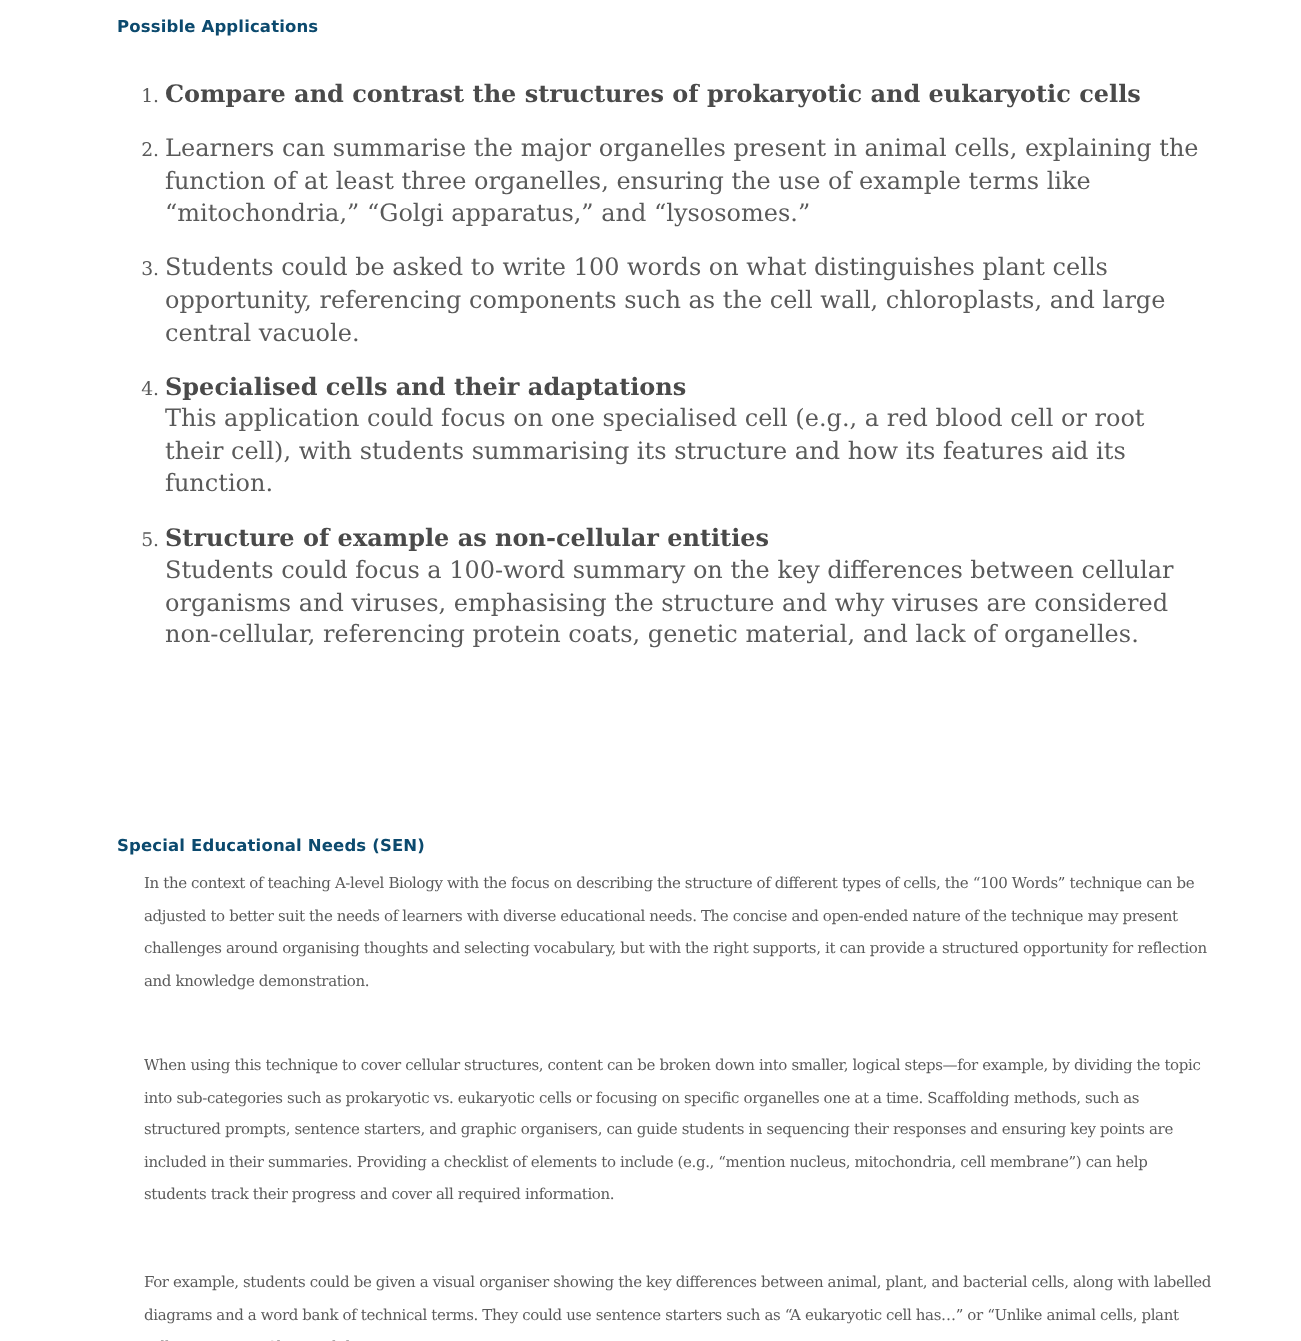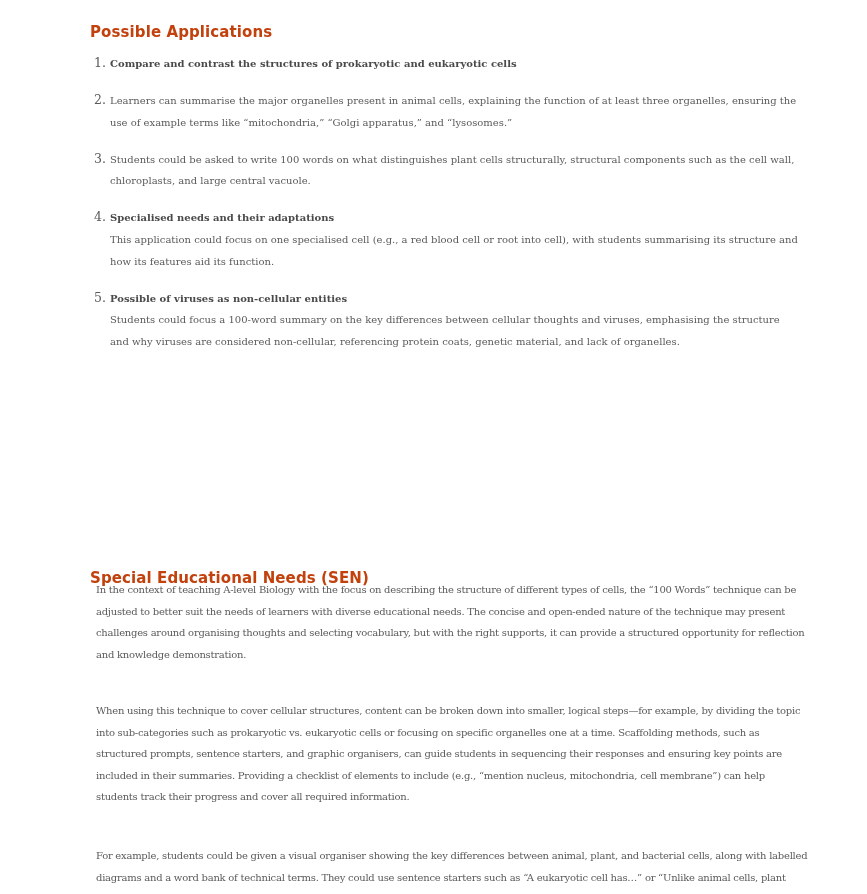--- a/index.html
+++ b/index.html
@@ -1,31 +1,31 @@
 <!DOCTYPE html>
 <html><head>
 <meta charset="utf-8">
 <style>
   html, body { margin: 0; padding: 0; background: #ffffff; }
   body { width: 867px; height: 894px; overflow: hidden; position: relative; }
   .page { position: absolute; left: 78px; top: 0; width: 720px; }
   .section-heading {
     font-family: "DejaVu Sans", sans-serif;
     font-weight: bold;
-    font-size: 15px;
-    color: #c2410c;
-    margin: 12px;
+    font-size: 11px;
+    color: #0c4a6e;
+    margin: 0;
     letter-spacing: 0.1px;
   }
   #h-apps { position: absolute; top: 11px; left: 0; }
   ol.apps {
     position: absolute; top: 52px; left: 0;
     margin: 0; padding: 0 0 0 32px; width: 690px;
     font-family: "DejaVu Serif", serif;
-    font-size: 10px;
+    font-size: 16px;
     color: #5a5a5a;
     line-height: 21.6px;
   }
   ol.apps li { margin: 0 0 14.5px 0; padding-left: 0; }
   ol.apps li::marker { font-size: 12.5px; color: #5a5a5a; }
   .item-title { font-weight: bold; color: #4a4a4a; display: block; }
   .item-desc { display: block; }
   #h-sen { position: absolute; top: 557px; left: 0; }
   .para {
     position: absolute; left: 2px; width: 712px; margin: 16px;
@@ -44,29 +44,29 @@
   <h3 id="h-apps" class="section-heading">Possible Applications</h3>
 
   <ol class="apps">
     <li>
       <span class="item-title">Compare and contrast the structures of prokaryotic and eukaryotic cells</span>
     </li>
     <li>
       <span class="item-desc">Learners can summarise the major organelles present in animal cells, explaining the function of at least three organelles, ensuring the use of example terms like “mitochondria,” “Golgi apparatus,” and “lysosomes.”</span>
     </li>
     <li>
-      <span class="item-desc">Students could be asked to write 100 words on what distinguishes plant cells structurally, structural components such as the cell wall, chloroplasts, and large central vacuole.</span>
+      <span class="item-desc">Students could be asked to write 100 words on what distinguishes plant cells opportunity, referencing components such as the cell wall, chloroplasts, and large central vacuole.</span>
     </li>
     <li>
-      <span class="item-title">Specialised needs and their adaptations</span>
-      <span class="item-desc">This application could focus on one specialised cell (e.g., a red blood cell or root into cell), with students summarising its structure and how its features aid its function.</span>
+      <span class="item-title">Specialised cells and their adaptations</span>
+      <span class="item-desc">This application could focus on one specialised cell (e.g., a red blood cell or root their cell), with students summarising its structure and how its features aid its function.</span>
     </li>
     <li>
-      <span class="item-title">Possible of viruses as non-cellular entities</span>
-      <span class="item-desc">Students could focus a 100-word summary on the key differences between cellular thoughts and viruses, emphasising the structure and why viruses are considered non-cellular, referencing protein coats, genetic material, and lack of organelles.</span>
+      <span class="item-title">Structure of example as non-cellular entities</span>
+      <span class="item-desc">Students could focus a 100-word summary on the key differences between cellular organisms and viruses, emphasising the structure and why viruses are considered non-cellular, referencing protein coats, genetic material, and lack of organelles.</span>
     </li>
   </ol>
 
   <h3 id="h-sen" class="section-heading">Special Educational Needs (SEN)</h3>
   <p id="p1" class="para">In the context of teaching A-level Biology with the focus on describing the structure of different types of cells, the “100 Words” technique can be adjusted to better suit the needs of learners with diverse educational needs. The concise and open-ended nature of the technique may present challenges around organising thoughts and selecting vocabulary, but with the right supports, it can provide a structured opportunity for reflection and knowledge demonstration.</p>
   <p id="p2" class="para">When using this technique to cover cellular structures, content can be broken down into smaller, logical steps—for example, by dividing the topic into sub-categories such as prokaryotic vs. eukaryotic cells or focusing on specific organelles one at a time. Scaffolding methods, such as structured prompts, sentence starters, and graphic organisers, can guide students in sequencing their responses and ensuring key points are included in their summaries. Providing a checklist of elements to include (e.g., “mention nucleus, mitochondria, cell membrane”) can help students track their progress and cover all required information.</p>
   <p id="p3" class="para">For example, students could be given a visual organiser showing the key differences between animal, plant, and bacterial cells, along with labelled diagrams and a word bank of technical terms. They could use sentence starters such as “A eukaryotic cell has…” or “Unlike animal cells, plant cells contain…”. Clear and direct</p>
 </div>
 
 </body></html>

